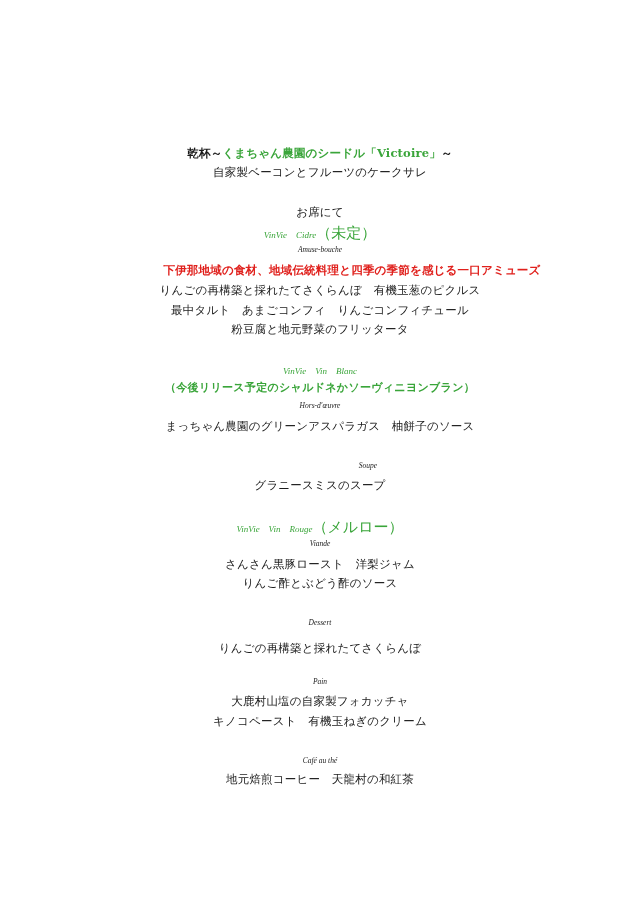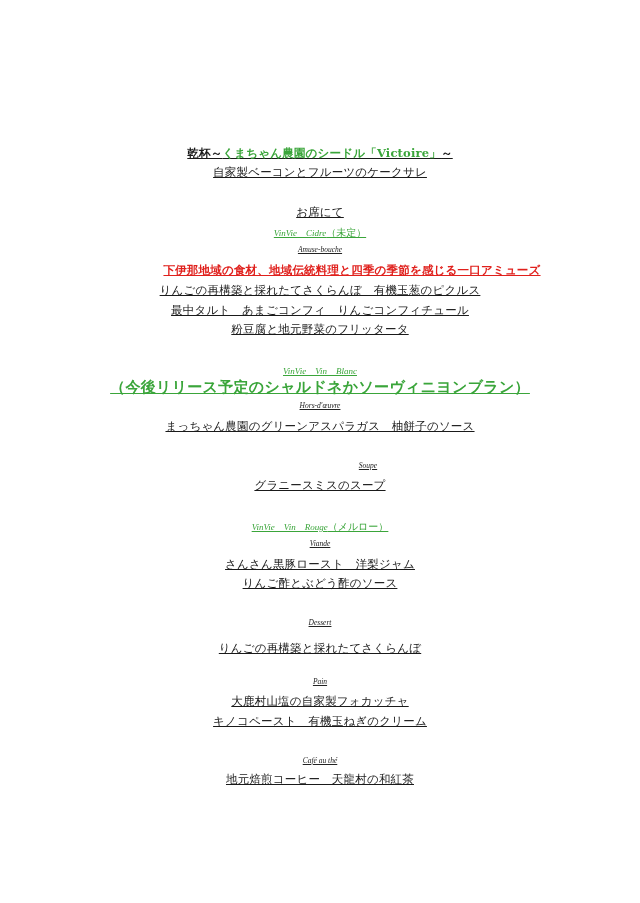--- a/index.html
+++ b/index.html
@@ -21,52 +21,51 @@
       top: 0;
       width: 640px;
       height: 903px;
     }
     .line {
       position: absolute;
       left: 0;
       width: 640px;
       text-align: center;
       white-space: nowrap;
-      text-decoration: underline;
     }
     .jp {
       font-size: 11.5px;
       line-height: 14px;
       letter-spacing: 0.2px;
     }
     .jp-bold {
       font-weight: bold;
     }
     .green { color: #3aa53a; }
     .red { color: #e0201c; font-weight: bold; }
     .wine {
       font-size: 9px;
       line-height: 14px;
       font-style: italic;
       font-family: "Liberation Serif", "DejaVu Serif", serif;
     }
     .wine .jpwine {
       font-style: normal;
-      font-size: 10px;
+      font-size: 15px;
       font-family: "DejaVu Serif", "Liberation Serif", serif;
     }
     .course {
       font-size: 7.5px;
       line-height: 10px;
       font-style: italic;
       font-family: "Liberation Serif", "DejaVu Serif", serif;
       color: #222;
     }
     .big-green {
-      font-size: 15px;
+      font-size: 11px;
       font-weight: bold;
       line-height: 15px;
       letter-spacing: 0.3px;
     }
   </style>
 </head>
 <body>
 
 <div class="page">
 

